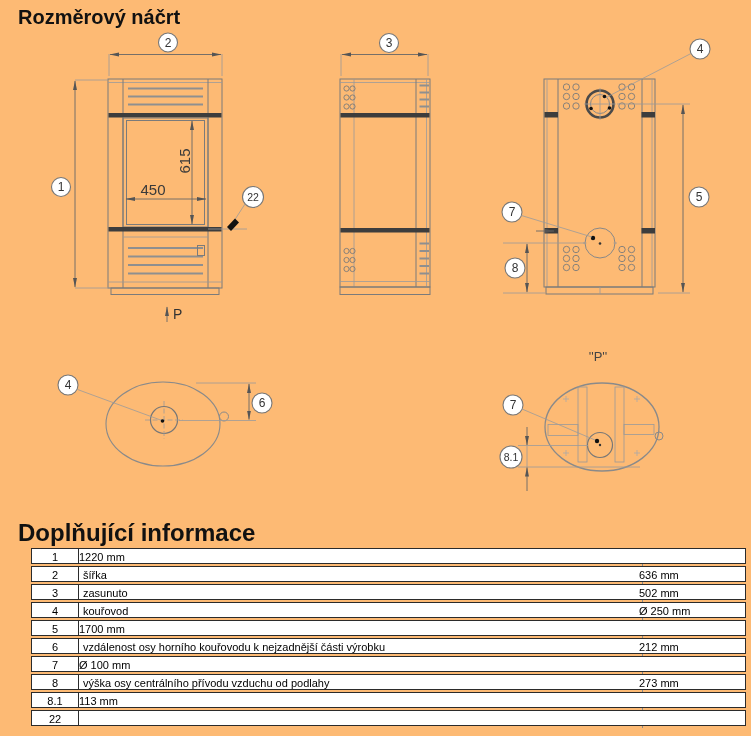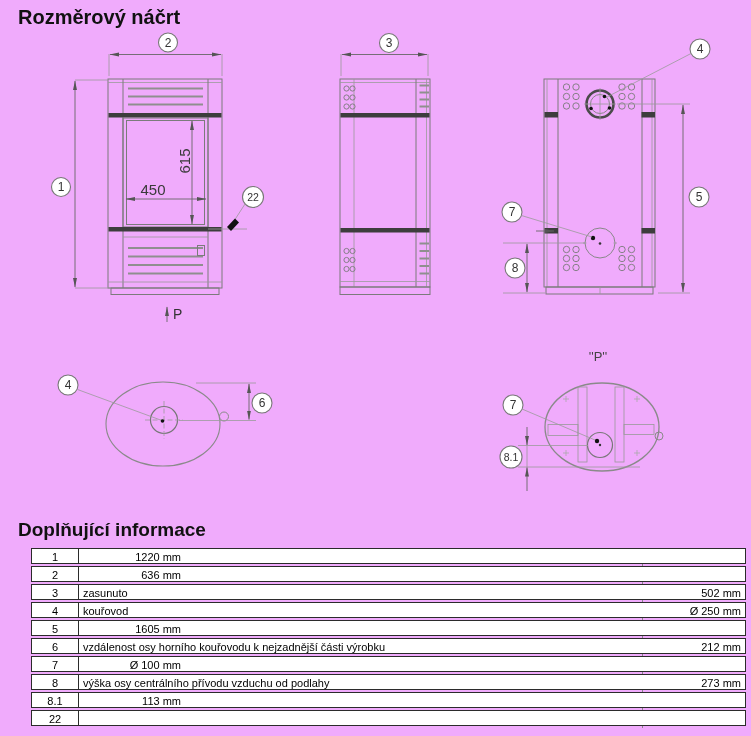--- a/index.html
+++ b/index.html
@@ -1,29 +1,29 @@
 <!DOCTYPE html>
 <html><head>
 <meta charset="utf-8">
 <style>
   html,body{margin:0;padding:0;background:#fff;}
-  .page{position:relative;width:751px;height:736px;background:#f0abfc;overflow:hidden;
+  .page{position:relative;width:751px;height:736px;background:#fdba74;overflow:hidden;
         font-family:"Liberation Sans",sans-serif;color:#111;}
   .page-title{position:absolute;left:18px;top:6px;font-size:20px;font-weight:bold;color:#111;}
-  .section-title{position:absolute;left:18px;top:519px;font-size:19px;font-weight:bold;color:#111;}
+  .section-title{position:absolute;left:18px;top:519px;font-size:24px;font-weight:bold;color:#111;}
   .drawing{position:absolute;left:0;top:0;}
 
   
   .info-table{position:absolute;left:31px;top:548px;width:715px;}
   .col-sep{position:absolute;left:611px;top:0;bottom:0;width:1px;background:#8a8a8a;z-index:0;}
   .trow{position:relative;z-index:1;display:flex;height:16px;line-height:16px;background:#fff;
         border:1px solid #2b2b2b;margin-bottom:2px;font-size:11px;color:#000;box-sizing:border-box;}
   .trow .no{width:46px;border-right:1px solid #2b2b2b;text-align:center;flex:0 0 auto;}
   .trow .desc{flex:1 1 auto;padding-left:4px;white-space:nowrap;overflow:hidden;}
-  .trow .val{width:102px;flex:0 0 auto;text-align:right;padding-right:4px;white-space:nowrap;}
+  .trow .val{width:102px;flex:0 0 auto;padding-right:4px;white-space:nowrap;}
 
   
   .ln{stroke:#7b7b7b;stroke-width:1;fill:none;}
   .thin{stroke:#9a9a9a;stroke-width:0.8;fill:none;}
   .dim{stroke:#666;stroke-width:0.9;fill:none;}
   .dash{stroke:#9a9a9a;stroke-width:0.8;fill:none;stroke-dasharray:5,2.5;}
   .dark{fill:#3d3d3d;stroke:none;}
   .slat{fill:#8f8f8f;stroke:none;}
   .hole{stroke:#7b7b7b;stroke-width:0.9;fill:none;}
   .balloon{fill:#fff;stroke:#777;stroke-width:1.1;}
@@ -331,35 +331,36 @@
 
   <div class="info-table">
     <div class="col-sep"></div>
 
   <div class="trow">
         <div class="no">1</div>
         <div class="val">1220 mm</div>
       </div>
       <div class="trow">
         <div class="no">2</div>
+        <div class="desc">šířka</div>
         <div class="val">636 mm</div>
       </div>
       <div class="trow">
         <div class="no">3</div>
         <div class="desc">zasunuto</div>
         <div class="val">502 mm</div>
       </div>
       <div class="trow">
         <div class="no">4</div>
         <div class="desc">kouřovod</div>
         <div class="val">Ø 250 mm</div>
       </div>
       <div class="trow">
         <div class="no">5</div>
-        <div class="val">1605 mm</div>
+        <div class="val">1700 mm</div>
       </div>
       <div class="trow">
         <div class="no">6</div>
         <div class="desc">vzdálenost osy horního kouřovodu k nejzadnější části výrobku</div>
         <div class="val">212 mm</div>
       </div>
       <div class="trow">
         <div class="no">7</div>
         <div class="val">Ø 100 mm</div>
       </div>

